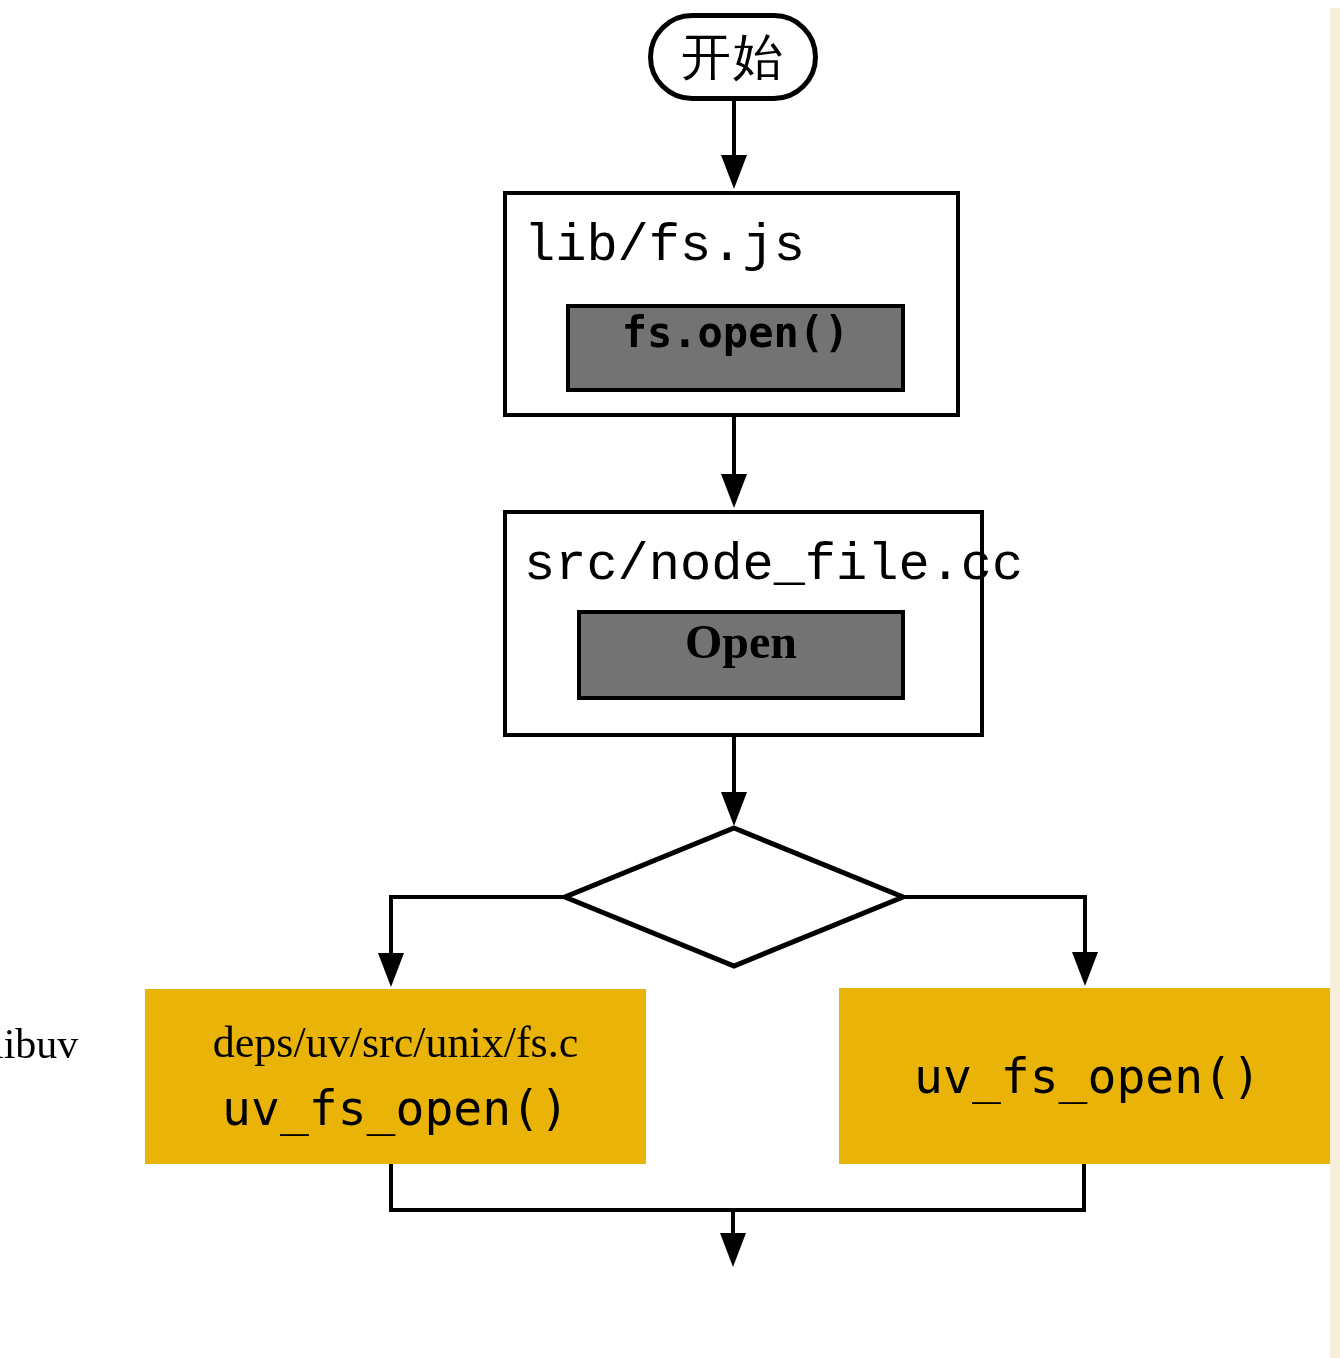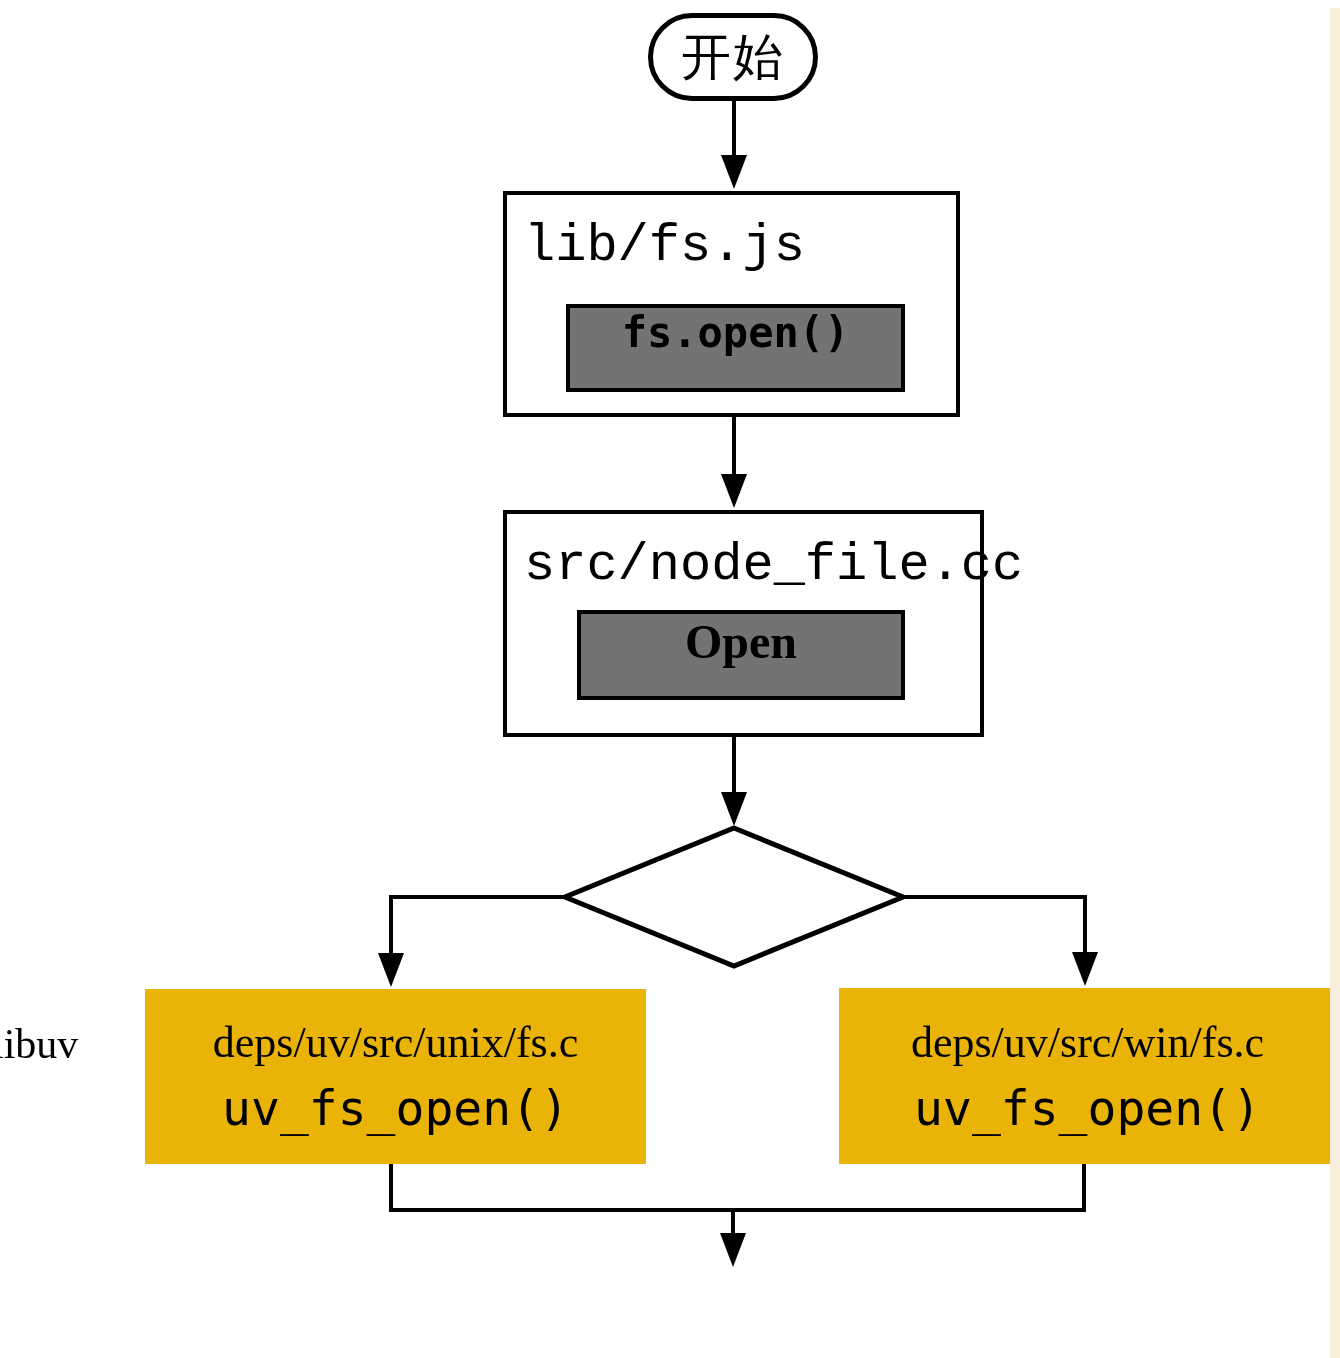--- a/index.html
+++ b/index.html
@@ -123,21 +123,20 @@
     </div>
   </div>
 
 
   <div class="branch-box" id="unix-box">
     <div class="branch-path">deps/uv/src/unix/fs.c</div>
     <div class="branch-call">uv_fs_open()</div>
   </div>
 
   <div class="branch-box" id="win-box">
-    <div class="branch-path">deps/uv/src/win/fs.c</div>
     <div class="branch-call">uv_fs_open()</div>
   </div>
 
   <div id="libuv-label">libuv</div>
 
 
   <div class="strip-right"></div>
   <div class="strip-bottom"></div>
 </div>
 

